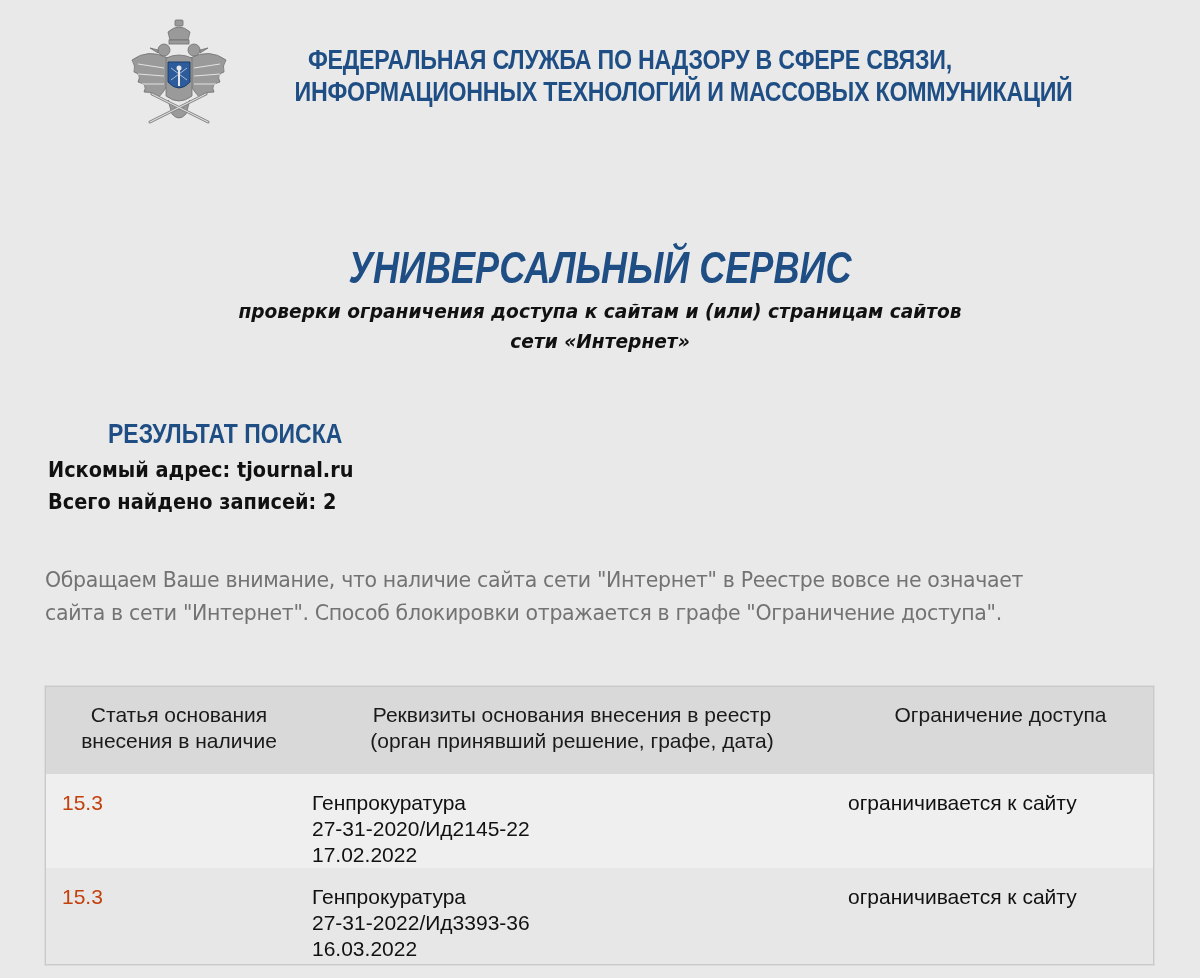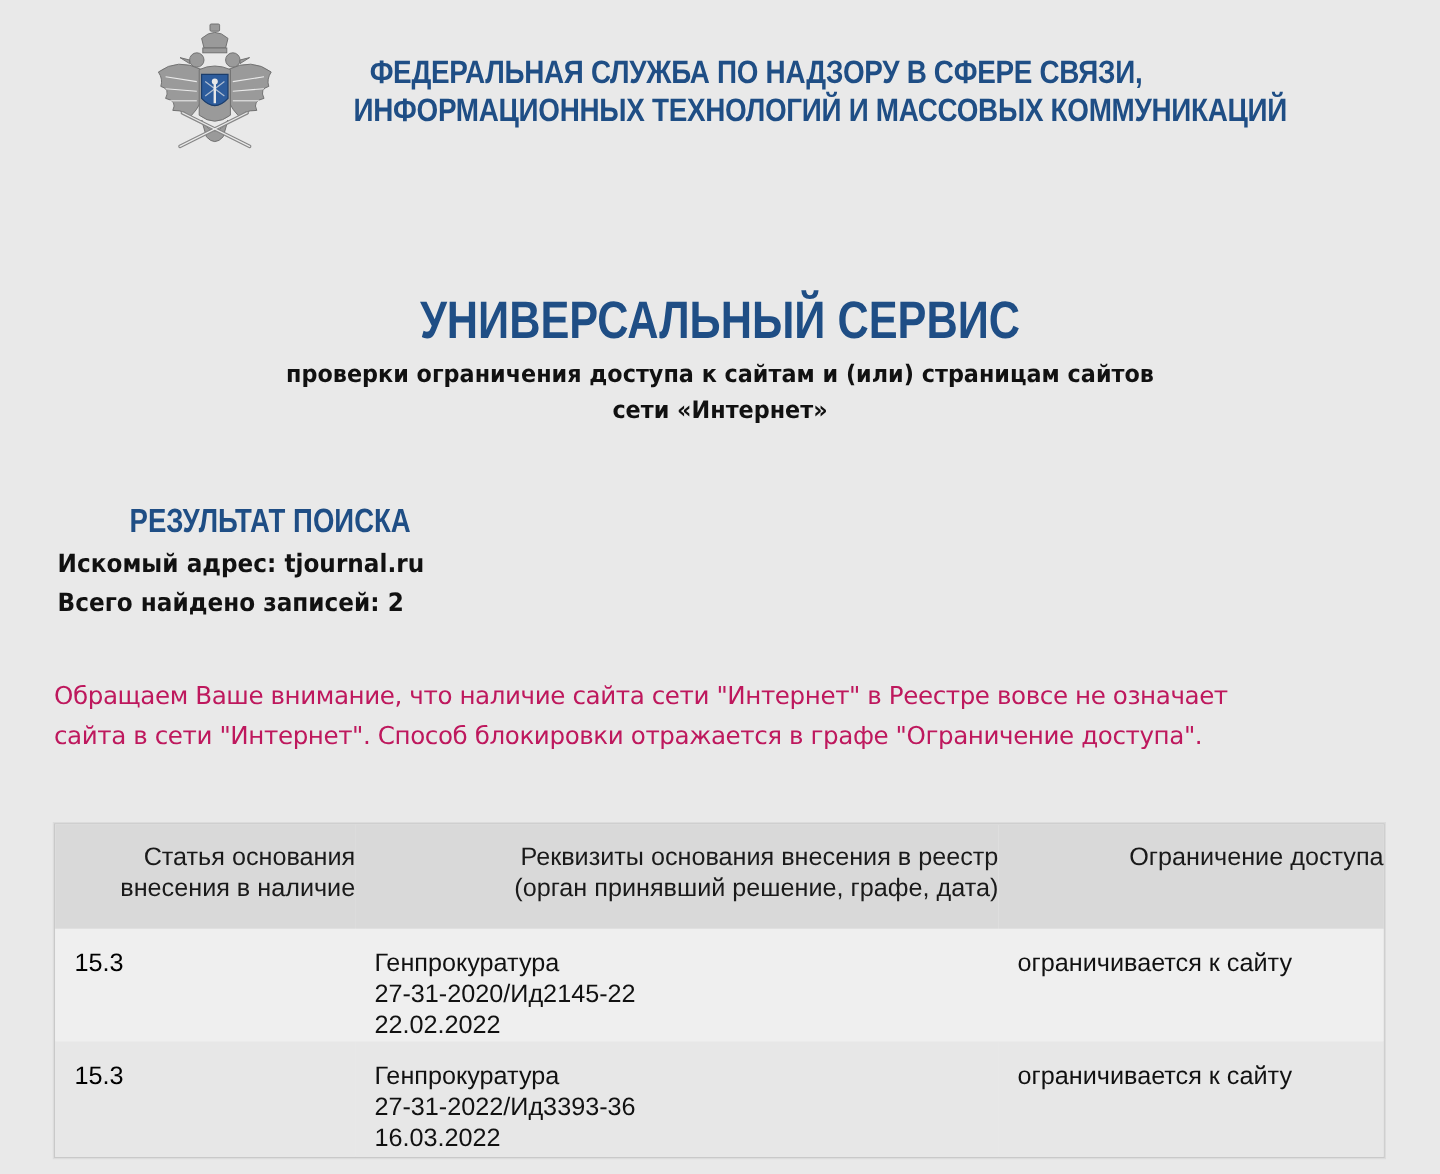--- a/index.html
+++ b/index.html
@@ -44,20 +44,21 @@
     transform-origin: center;
     white-space: nowrap;
   }
   .org-title div { white-space: nowrap; }
 
   .service {
     position: absolute;
     left: 0; top: 240px;
     width: 1200px;
     text-align: center;
+    font-style: italic;
   }
   .service-title {
     font-family: "Liberation Sans", sans-serif;
     font-weight: bold;
     font-size: 44px;
     line-height: 56px;
     color: #1f4e85;
     transform: scaleX(0.82);
     transform-origin: center;
     white-space: nowrap;
@@ -98,21 +99,21 @@
   }
 
   .notice {
     position: absolute;
     left: 45px;
     top: 564px;
     width: 1120px;
     font-family: "DejaVu Sans", sans-serif;
     font-size: 20.5px;
     line-height: 33px;
-    color: #be185d;
+    color: #737373;
     letter-spacing: -0.35px;
   }
 
   .table-wrap {
     position: absolute;
     left: 45px;
     top: 686px;
     width: 1107px;
     border: 1px solid #c9c9c9;
     box-shadow: 0 0 0 1px #dcdcdc;
@@ -122,40 +123,40 @@
     border-collapse: collapse;
     width: 100%;
     font-family: "Liberation Sans", sans-serif;
     font-size: 21px;
     line-height: 26px;
   }
   thead tr {
     background: #d9d9d9;
   }
   th {
-    text-align: right;
+    text-align: center;
     font-weight: normal;
     color: #1a1a1a;
     vertical-align: top;
     padding: 15px 0 20px 16px;
   }
   td {
     vertical-align: top;
     padding: 15px 0 0 16px;
     color: #111;
   }
   tbody tr.r0 { background: #efefef; }
   tbody tr.r1 { background: #e7e7e7; }
   tbody tr td { padding-bottom: 0; }
   tbody tr.r0 td { height: 76px; padding-top: 16px; }
   tbody tr.r1 td { height: 74px; padding-top: 16px; padding-bottom: 2px; }
   .col1 { width: 234px; }
   .col2 { width: 520px; }
   .article-link {
-    color: #000000;
+    color: #c2410c;
     text-decoration: none;
     text-align: right;
   }
   .req-line { display: block; }
 </style>
 </head>
 <body>
 
 <div class="header">
   <div class="emblem">
@@ -245,21 +246,21 @@
       </tr>
     </thead>
     <tbody>
       <tr class="r0">
         <td>
           <a class="article-link">15.3</a>
         </td>
         <td>
           <span class="req-line">Генпрокуратура</span>
           <span class="req-line">27-31-2020/Ид2145-22</span>
-          <span class="req-line">22.02.2022</span>
+          <span class="req-line">17.02.2022</span>
         </td>
         <td>ограничивается к сайту</td>
       </tr>
       <tr class="r1">
         <td>
           <a class="article-link">15.3</a>
         </td>
         <td>
           <span class="req-line">Генпрокуратура</span>
           <span class="req-line">27-31-2022/Ид3393-36</span>

